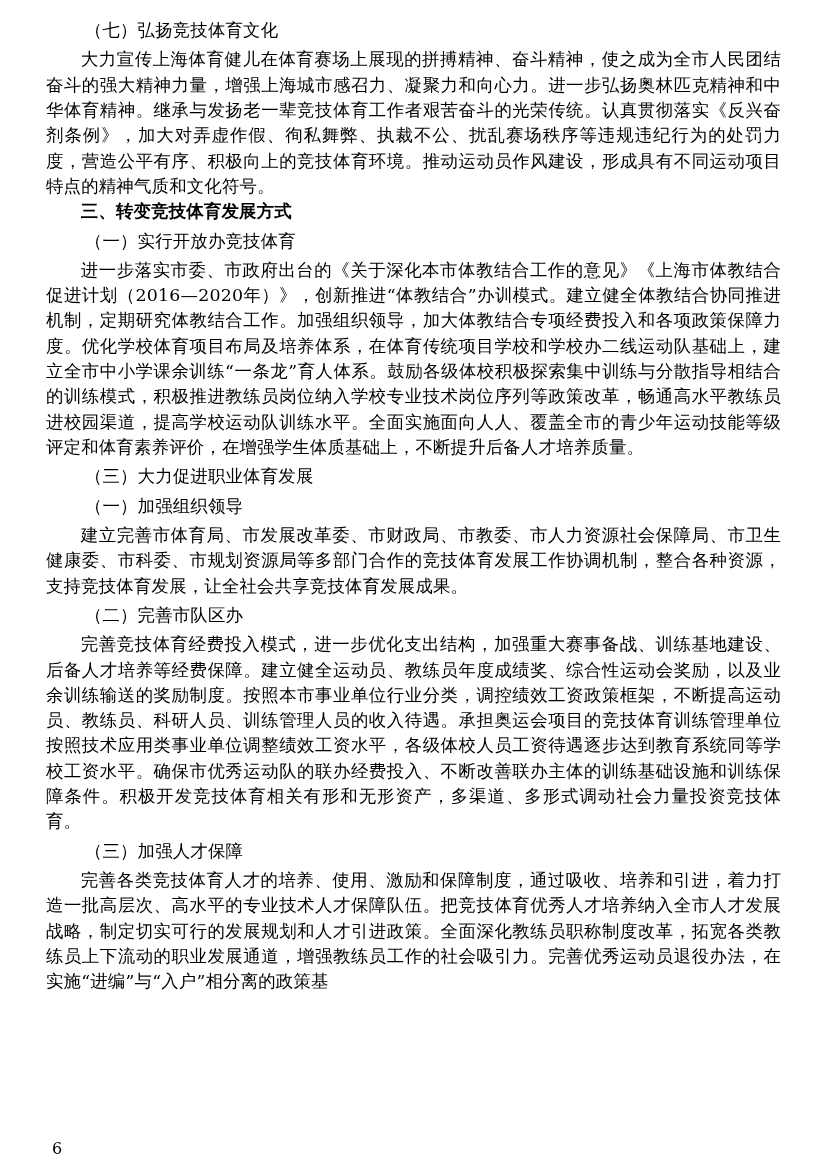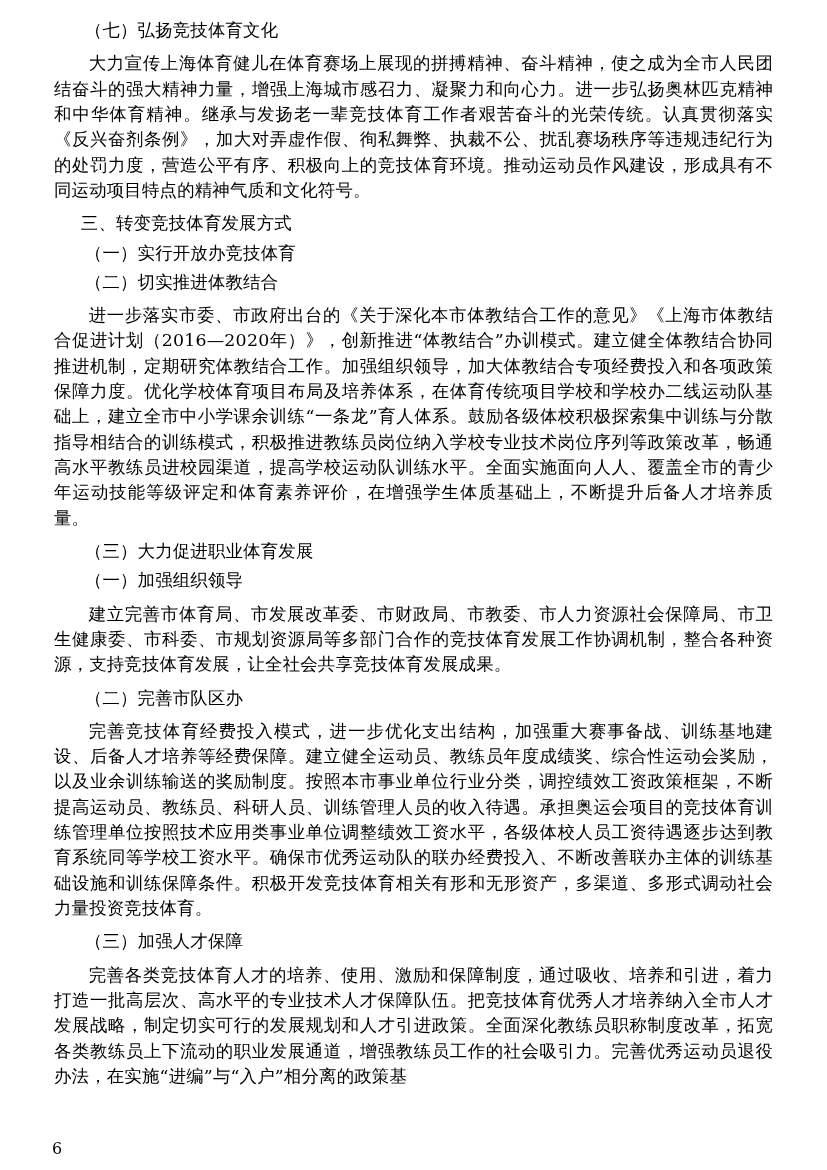--- a/index.html
+++ b/index.html
@@ -22,28 +22,28 @@
     padding: 14px 46px 0 46px;
     position: relative;
   }
   .doc-body {
     font-size: 17.4px;
     line-height: 1.455;
     text-align: justify;
     text-justify: inter-ideograph;
   }
   .para {
-    margin: 8px;
+    margin: 0;
     text-indent: 2em;
     letter-spacing: 0.2px;
   }
   .heading-1 {
     margin: 0;
     text-indent: 2em;
-    font-weight: normal;
+    font-weight: bold;
     letter-spacing: 0.2px;
   }
   .heading-2 {
     margin: 4px;
     text-indent: 2em;
     letter-spacing: 0.2px;
   }
   .footer {
     position: absolute;
     left: 0;
@@ -71,21 +71,20 @@
 
 <div class="page">
   <div class="doc-body">
 
     <p class="heading-2">（七）弘扬竞技体育文化</p>
     <p class="para">大力宣传上海体育健儿在体育赛场上展现的拼搏精神、奋斗精神，使之成为全市人民团结奋斗的强大精神力量，增强上海城市感召力、凝聚力和向心力。进一步弘扬奥林匹克精神和中华体育精神。继承与发扬老一辈竞技体育工作者艰苦奋斗的光荣传统。认真贯彻落实《反兴奋剂条例》，加大对弄虚作假、徇私舞弊、执裁不公、扰乱赛场秩序等违规违纪行为的处罚力度，营造公平有序、积极向上的竞技体育环境。推动运动员作风建设，形成具有不同运动项目特点的精神气质和文化符号。</p>
 
     <p class="heading-1">三、转变竞技体育发展方式</p>
     <p class="heading-2">（一）实行开放办竞技体育</p>
 
-    <p class="heading-2">（二）切实推进体教结合</p>
     <p class="para">进一步落实市委、市政府出台的《关于深化本市体教结合工作的意见》《上海市体教结合促进计划（2016—2020年）》，创新推进“体教结合”办训模式。建立健全体教结合协同推进机制，定期研究体教结合工作。加强组织领导，加大体教结合专项经费投入和各项政策保障力度。优化学校体育项目布局及培养体系，在体育传统项目学校和学校办二线运动队基础上，建立全市中小学课余训练“一条龙”育人体系。鼓励各级体校积极探索集中训练与分散指导相结合的训练模式，积极推进教练员岗位纳入学校专业技术岗位序列等政策改革，畅通高水平教练员进校园渠道，提高学校运动队训练水平。全面实施面向人人、覆盖全市的青少年运动技能等级评定和体育素养评价，在增强学生体质基础上，不断提升后备人才培养质量。</p>
 
     <p class="heading-2">（三）大力促进职业体育发展</p>
 
     <p class="heading-2">（一）加强组织领导</p>
     <p class="para">建立完善市体育局、市发展改革委、市财政局、市教委、市人力资源社会保障局、市卫生健康委、市科委、市规划资源局等多部门合作的竞技体育发展工作协调机制，整合各种资源，支持竞技体育发展，让全社会共享竞技体育发展成果。</p>
 
     <p class="heading-2">（二）完善市队区办</p>
     <p class="para">完善竞技体育经费投入模式，进一步优化支出结构，加强重大赛事备战、训练基地建设、后备人才培养等经费保障。建立健全运动员、教练员年度成绩奖、综合性运动会奖励，以及业余训练输送的奖励制度。按照本市事业单位行业分类，调控绩效工资政策框架，不断提高运动员、教练员、科研人员、训练管理人员的收入待遇。承担奥运会项目的竞技体育训练管理单位按照技术应用类事业单位调整绩效工资水平，各级体校人员工资待遇逐步达到教育系统同等学校工资水平。确保市优秀运动队的联办经费投入、不断改善联办主体的训练基础设施和训练保障条件。积极开发竞技体育相关有形和无形资产，多渠道、多形式调动社会力量投资竞技体育。</p>
 

